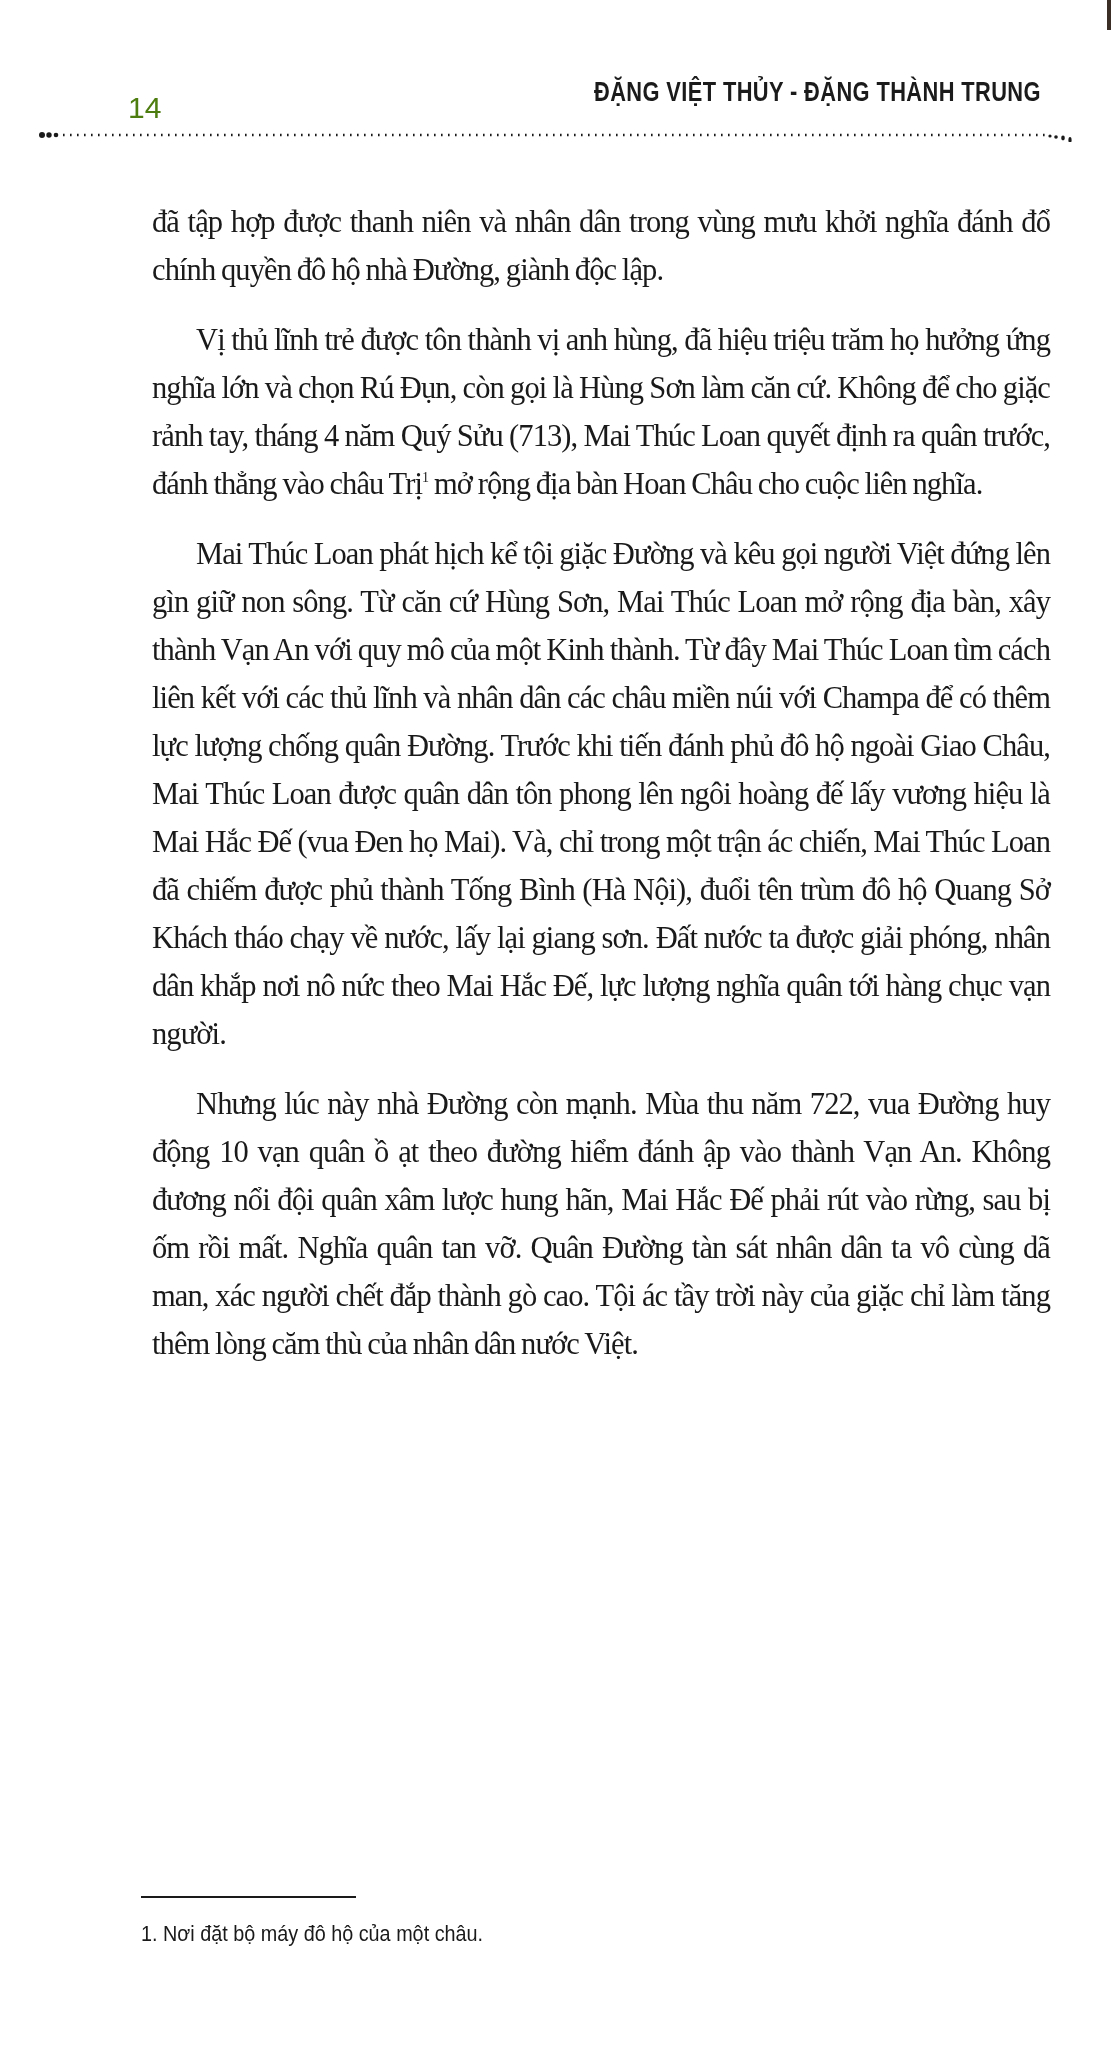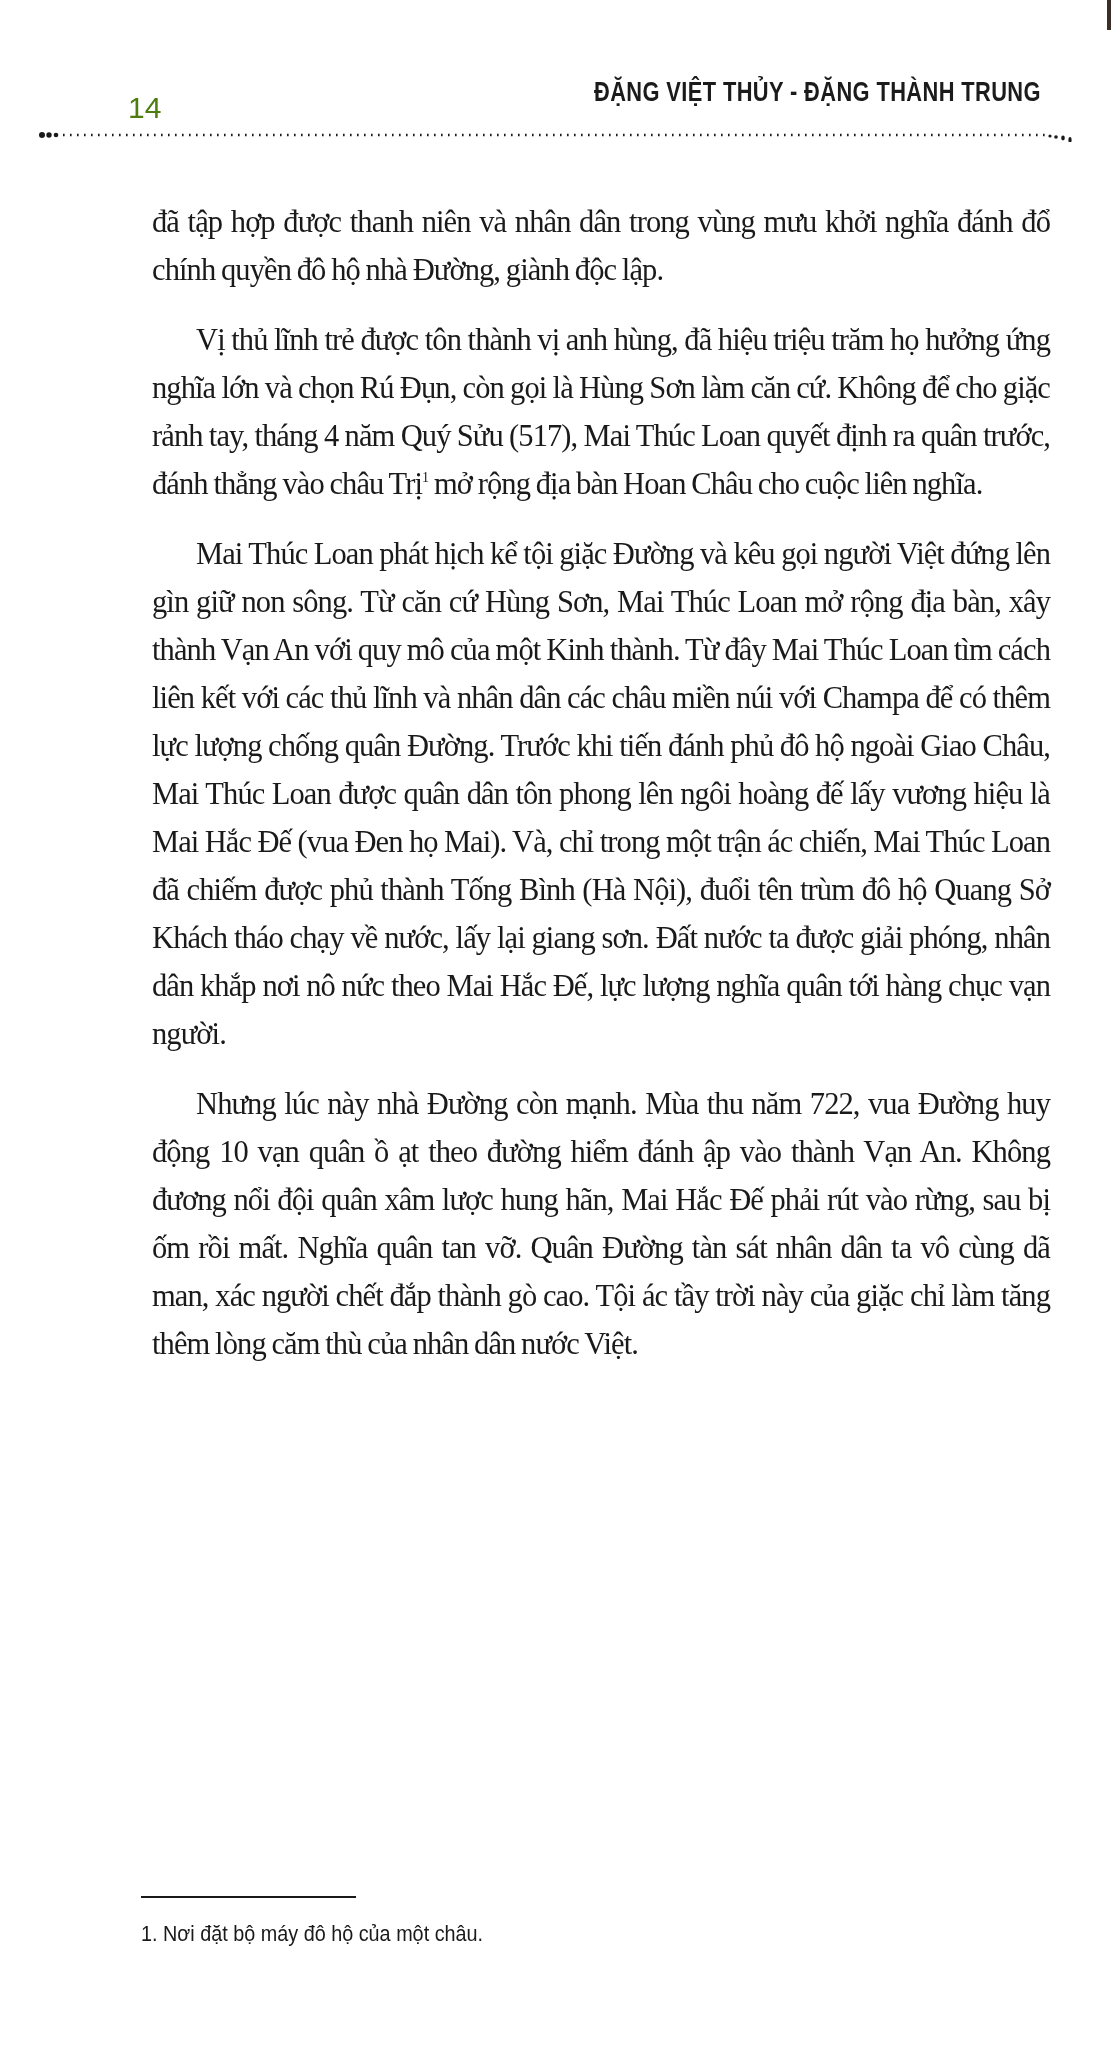--- a/index.html
+++ b/index.html
@@ -32,19 +32,19 @@
   <circle cx="20" cy="5" r="2.3" fill="#1a1a1a"></circle>
   <line x1="27" y1="5" x2="1010" y2="5" stroke="#1a1a1a" stroke-width="2.5" stroke-dasharray="1.6 5.4"></line>
   <circle cx="1014" cy="6" r="1.6" fill="#1a1a1a"></circle>
   <circle cx="1020" cy="7" r="1.8" fill="#1a1a1a"></circle>
   <ellipse cx="1027" cy="8" rx="1.8" ry="2.4" fill="#1a1a1a"></ellipse>
   <ellipse cx="1034" cy="10" rx="1.6" ry="3" fill="#1a1a1a"></ellipse>
 </svg>
 
 <div class="body-text">
   <p>đã tập hợp được thanh niên và nhân dân trong vùng mưu khởi nghĩa đánh đổ chính quyền đô hộ nhà Đường, giành độc lập.</p>
-  <p class="indent"><span>Vị thủ lĩnh trẻ được tôn thành vị anh hùng, đã hiệu triệu trăm họ hưởng ứng nghĩa lớn và chọn Rú Đụn, còn gọi là Hùng Sơn làm căn cứ. Không để cho giặc rảnh tay, tháng 4 năm Quý Sửu (517), Mai Thúc Loan quyết định ra quân trước, đánh thẳng vào châu Trị</span><sup>1</sup><span> mở rộng địa bàn Hoan Châu cho cuộc liên nghĩa.</span></p>
+  <p class="indent"><span>Vị thủ lĩnh trẻ được tôn thành vị anh hùng, đã hiệu triệu trăm họ hưởng ứng nghĩa lớn và chọn Rú Đụn, còn gọi là Hùng Sơn làm căn cứ. Không để cho giặc rảnh tay, tháng 4 năm Quý Sửu (713), Mai Thúc Loan quyết định ra quân trước, đánh thẳng vào châu Trị</span><sup>1</sup><span> mở rộng địa bàn Hoan Châu cho cuộc liên nghĩa.</span></p>
   <p class="indent">Mai Thúc Loan phát hịch kể tội giặc Đường và kêu gọi người Việt đứng lên gìn giữ non sông. Từ căn cứ Hùng Sơn, Mai Thúc Loan mở rộng địa bàn, xây thành Vạn An với quy mô của một Kinh thành. Từ đây Mai Thúc Loan tìm cách liên kết với các thủ lĩnh và nhân dân các châu miền núi với Champa để có thêm lực lượng chống quân Đường. Trước khi tiến đánh phủ đô hộ ngoài Giao Châu, Mai Thúc Loan được quân dân tôn phong lên ngôi hoàng đế lấy vương hiệu là Mai Hắc Đế (vua Đen họ Mai). Và, chỉ trong một trận ác chiến, Mai Thúc Loan đã chiếm được phủ thành Tống Bình (Hà Nội), đuổi tên trùm đô hộ Quang Sở Khách tháo chạy về nước, lấy lại giang sơn. Đất nước ta được giải phóng, nhân dân khắp nơi nô nức theo Mai Hắc Đế, lực lượng nghĩa quân tới hàng chục vạn người.</p>
   <p class="indent">Nhưng lúc này nhà Đường còn mạnh. Mùa thu năm 722, vua Đường huy động 10 vạn quân ồ ạt theo đường hiểm đánh ập vào thành Vạn An. Không đương nổi đội quân xâm lược hung hãn, Mai Hắc Đế phải rút vào rừng, sau bị ốm rồi mất. Nghĩa quân tan vỡ. Quân Đường tàn sát nhân dân ta vô cùng dã man, xác người chết đắp thành gò cao. Tội ác tầy trời này của giặc chỉ làm tăng thêm lòng căm thù của nhân dân nước Việt.</p>
 </div>
 
 <div class="fn-rule"></div>
 <div class="footnote">1. Nơi đặt bộ máy đô hộ của một châu.</div>
 
 </body></html>

